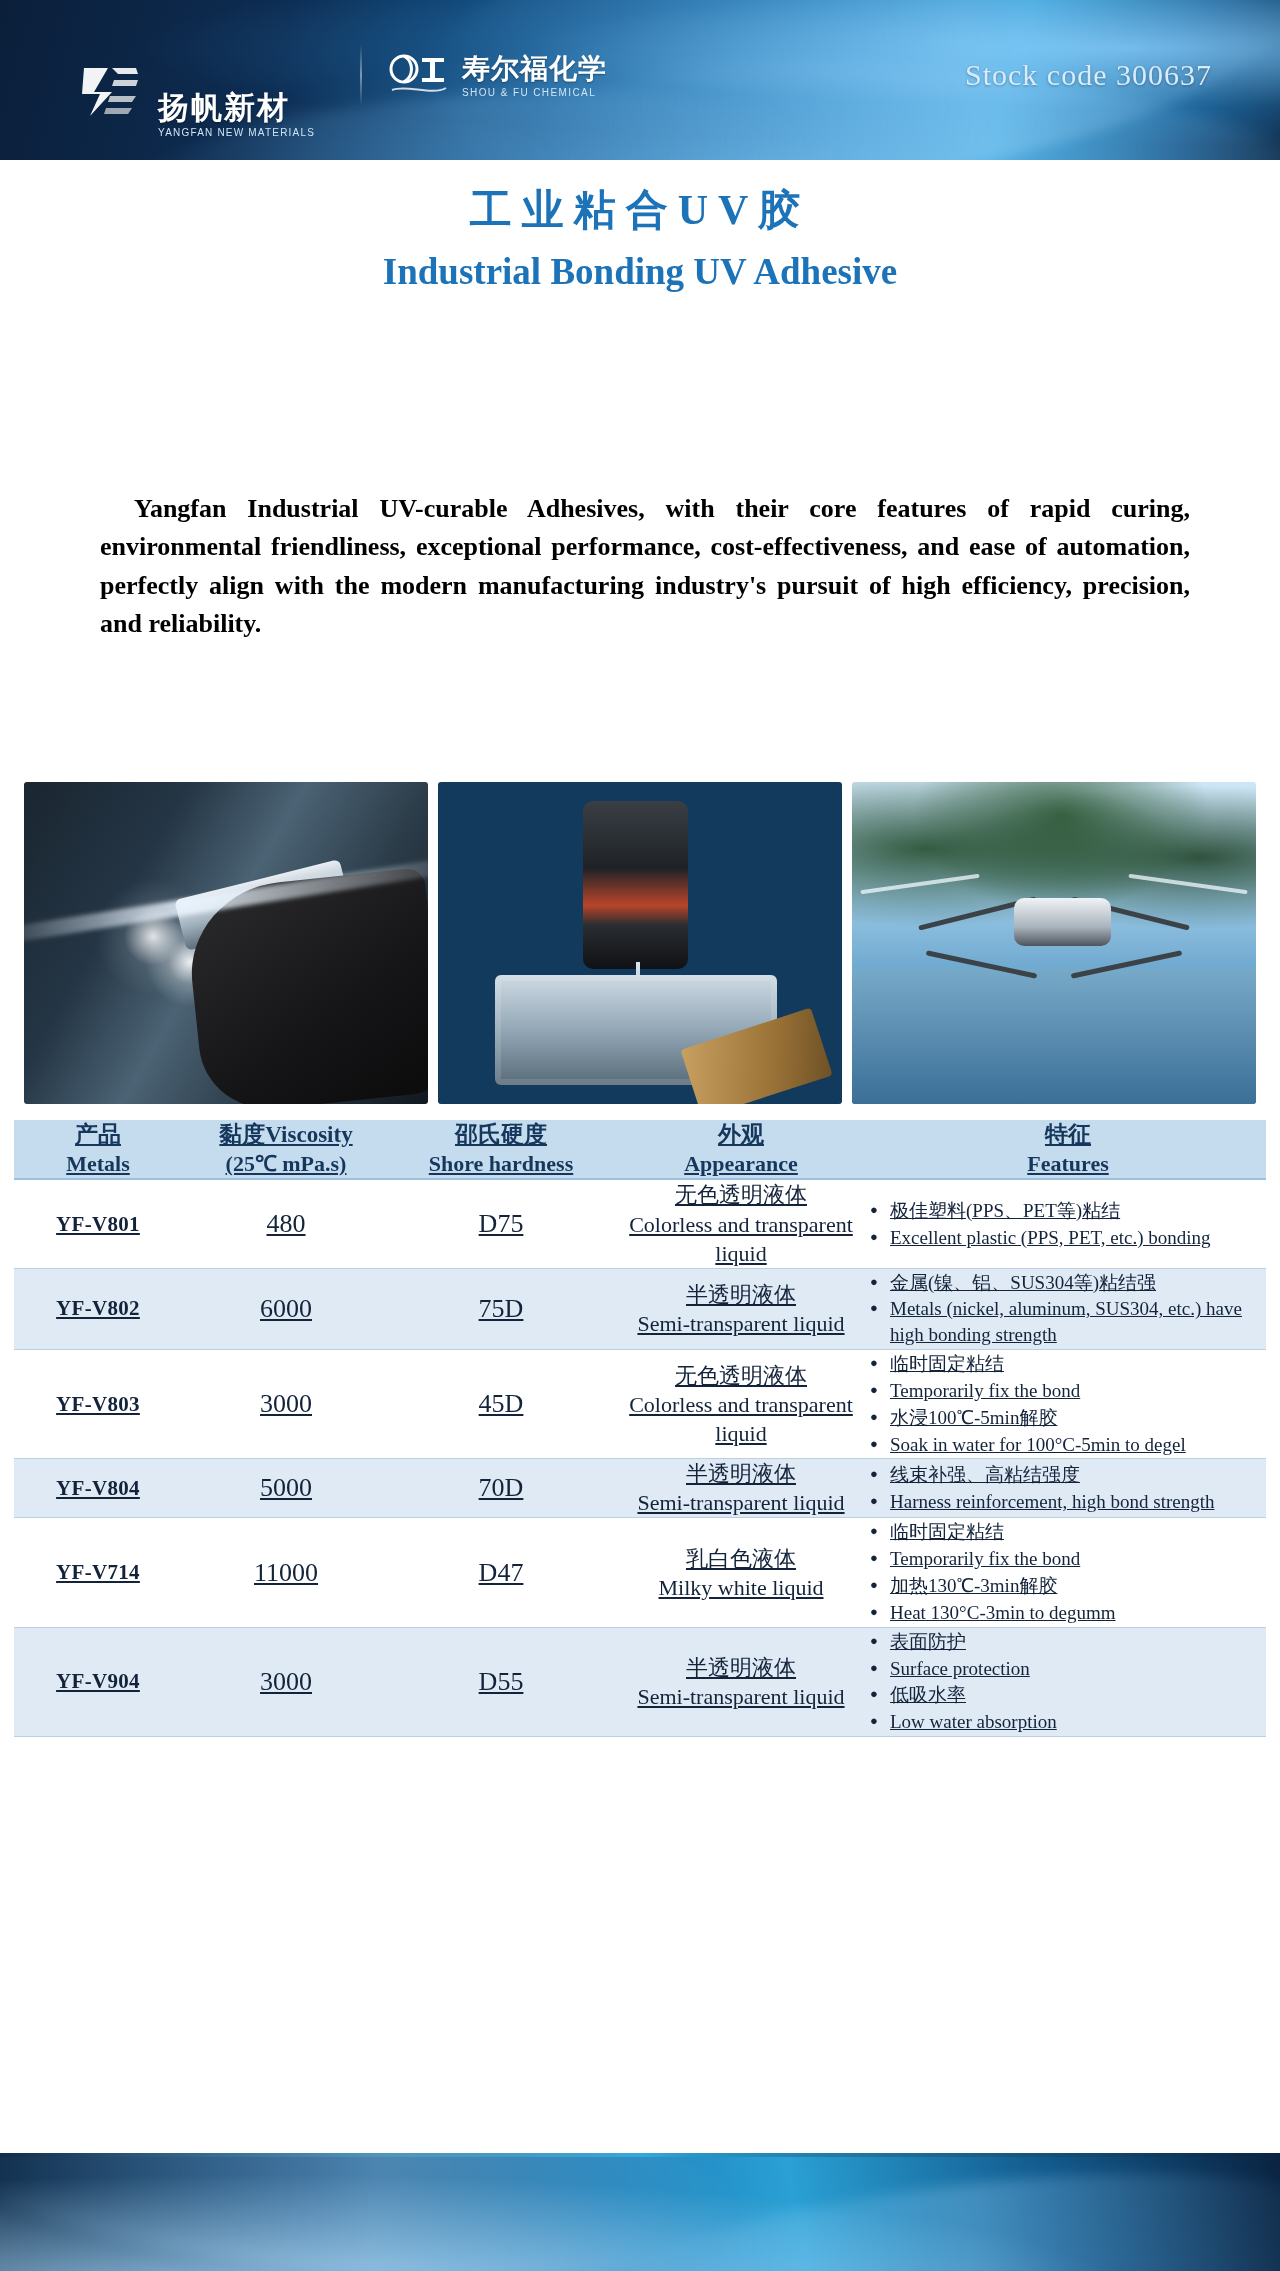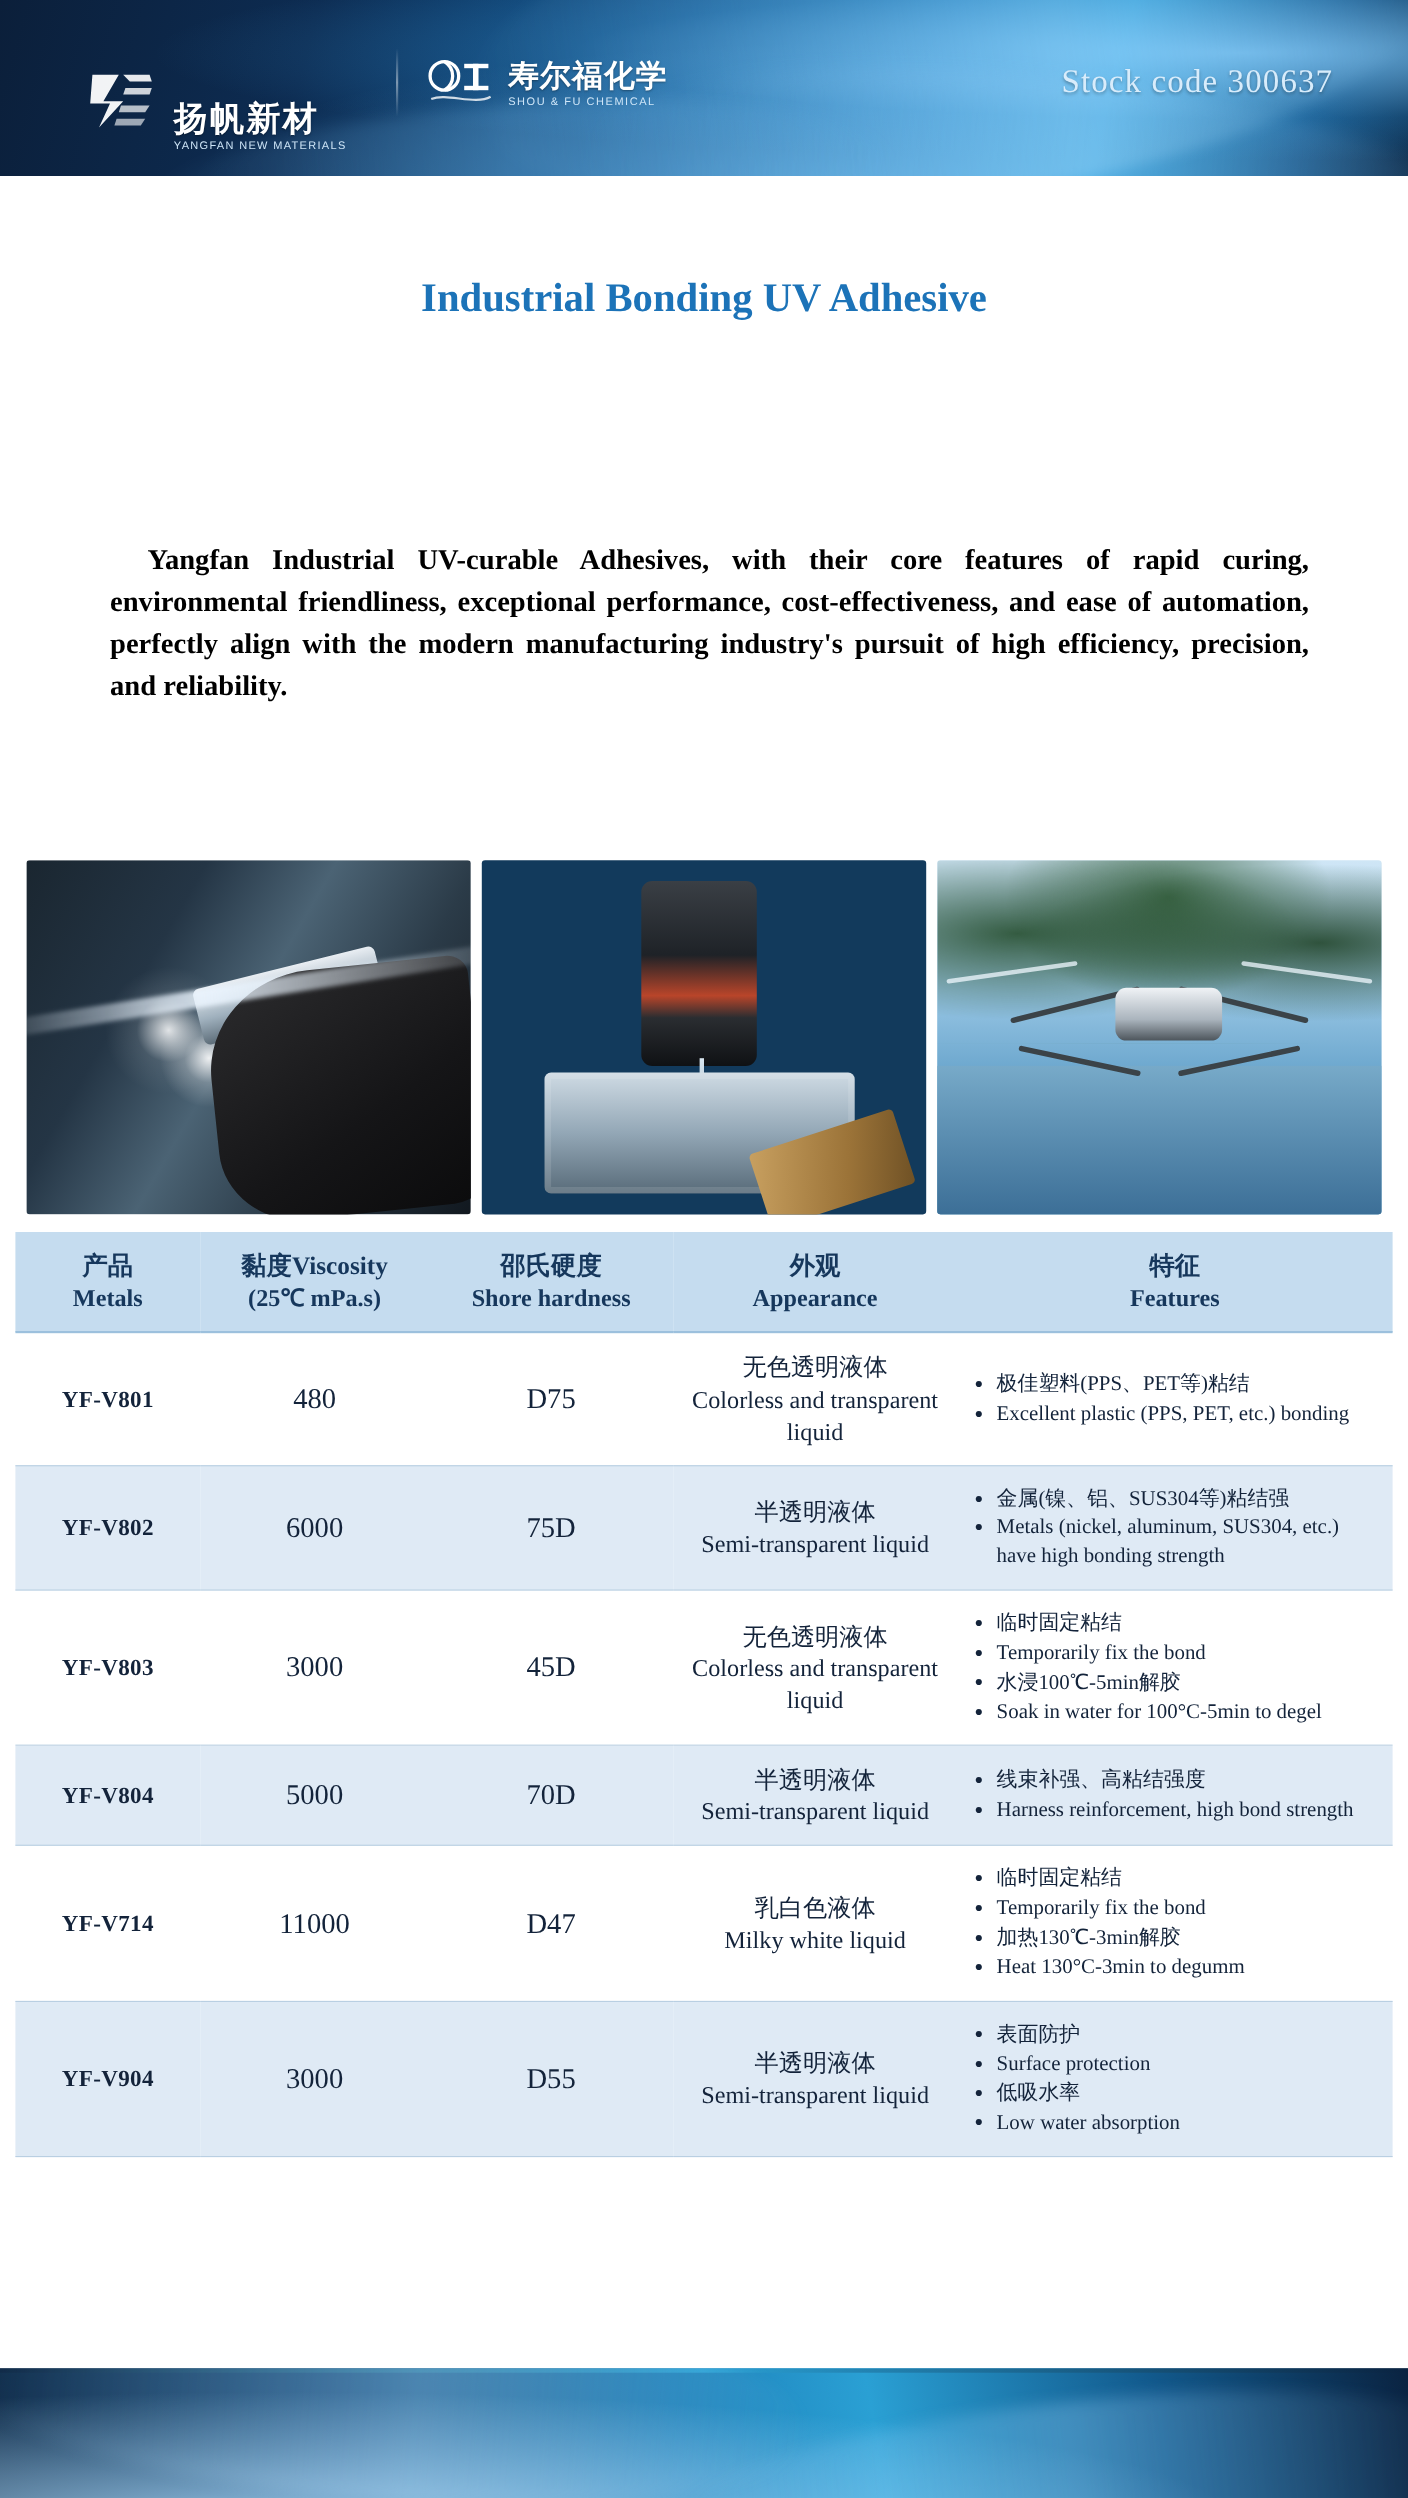--- a/index.html
+++ b/index.html
@@ -316,22 +316,23 @@
     position: absolute;
     left: 14px; top: 1120px;
     width: 1252px;
   }
   table.spec {
     border-collapse: collapse;
     width: 1252px;
     table-layout: fixed;
   }
   table.spec th, table.spec td {
-    padding: 16px;
+    padding: 0;
     vertical-align: middle;
+    text-decoration: underline;
   }
   thead th {
     background: #c5dcef;
     color: #16375c;
     font-family: "Liberation Serif", serif;
     font-size: 23px;
     font-weight: bold;
     text-align: center;
     padding: 14px 6px 16px;
     line-height: 1.3;
@@ -466,20 +467,21 @@
         <div class="logo-text">
           <div class="logo2-cn">寿尔福化学</div>
           <div class="logo2-en">SHOU &amp; FU CHEMICAL</div>
         </div>
       </div>
 
       <div class="stock-code">Stock code 300637</div>
     </div>
   </div>
 
+  <div class="title-cn">工业粘合UV胶</div>
   <div class="title-en">Industrial Bonding UV Adhesive</div>
 
   <div class="intro-en">Yangfan Industrial UV-curable Adhesives, with their core features of rapid curing, environmental friendliness, exceptional performance, cost-effectiveness, and ease of automation, perfectly align with the modern manufacturing industry's pursuit of high efficiency, precision, and reliability.</div>
 
   <div class="photos">
     <div class="photo photo-1">
       <div class="crack"></div>
       <div class="gun"></div>
       <div class="hand"></div>
     </div>

